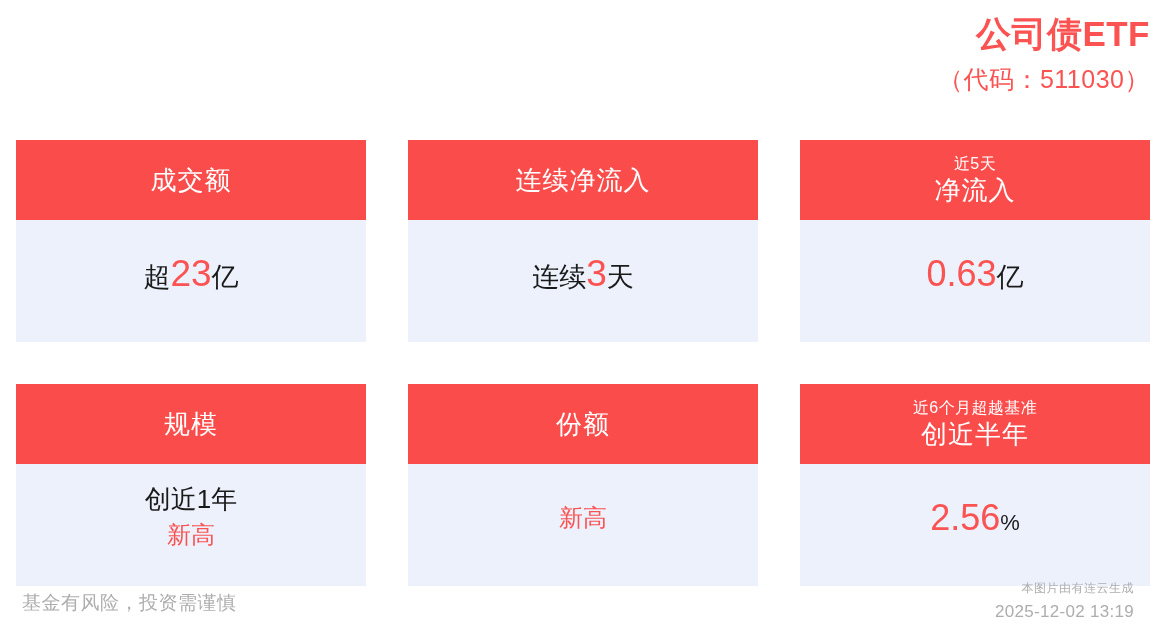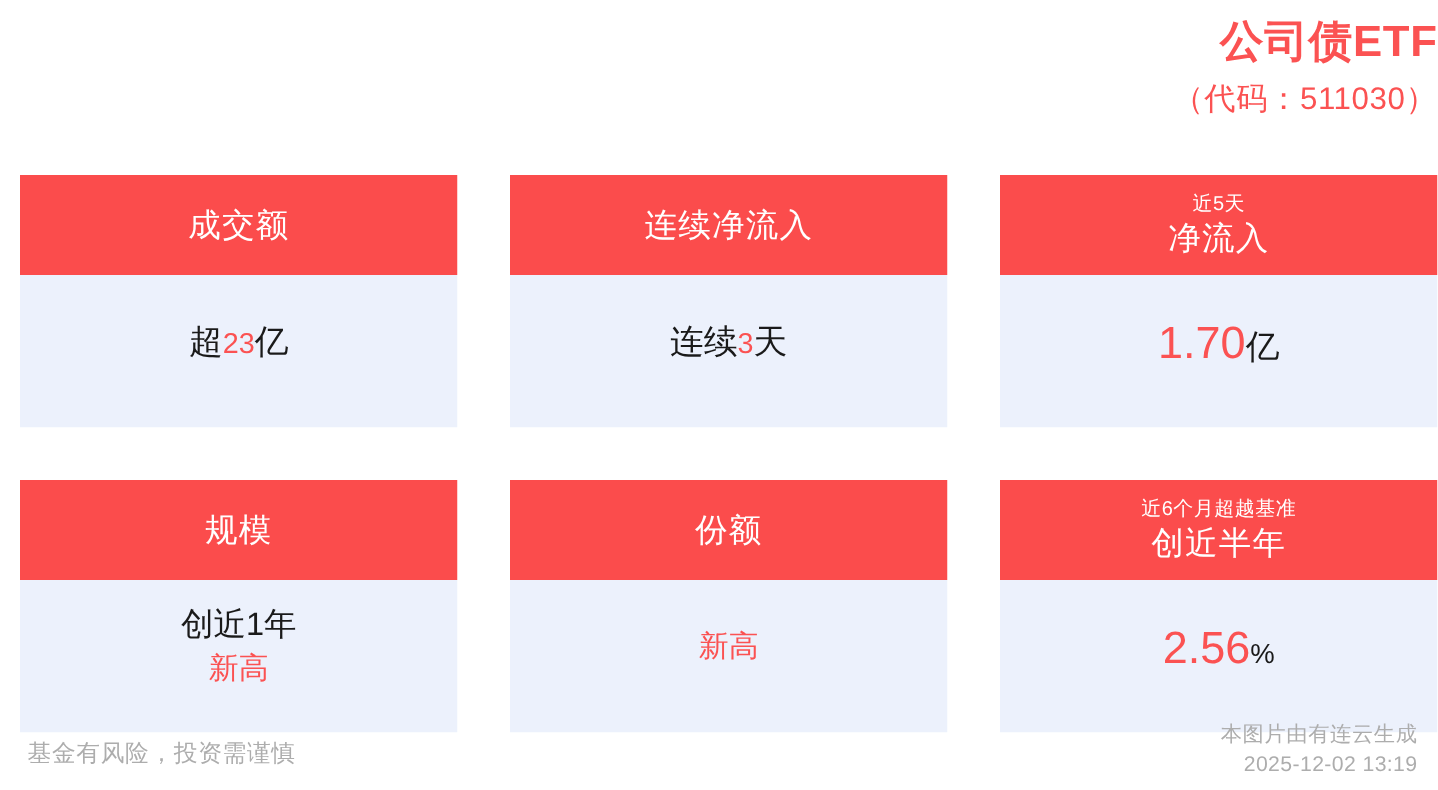--- a/index.html
+++ b/index.html
@@ -101,21 +101,21 @@
     align-items: baseline;
     justify-content: center;
     line-height: 1.1;
   }
   .v-dark {
     color: #1A1A1A;
     font-size: 27px;
   }
   .v-accent {
     color: #FB5252;
-    font-size: 23px;
+    font-size: 37px;
   }
   .v-accent-big {
     color: #FB5252;
     font-size: 36px;
   }
   .v-pct {
     color: #1A1A1A;
     font-size: 22px;
   }
   .stack-line-1 {
@@ -146,21 +146,21 @@
     letter-spacing: 0.5px;
   }
   .footer-right {
     position: absolute;
     right: 16px;
     bottom: 8px;
     text-align: right;
     color: #ADADAD;
   }
   .footer-right .gen {
-    font-size: 17px;
+    font-size: 12px;
     line-height: 24px;
     letter-spacing: 0.5px;
   }
   .footer-right .ts {
     font-size: 17px;
     line-height: 24px;
     letter-spacing: 0.3px;
   }
 </style>
 </head>
@@ -198,21 +198,21 @@
           </div>
         </div>
       </div>
       <div class="card">
         <div class="card-header">
           <div class="sub">近5天</div>
           <div class="main">净流入</div>
         </div>
         <div class="card-body">
           <div class="value-line">
-            <span class="v-accent-big">1.70</span>
+            <span class="v-accent-big">0.63</span>
             <span class="v-dark">亿</span>
           </div>
         </div>
       </div>
       <div class="card">
         <div class="card-header single">
           <div class="main">规模</div>
         </div>
         <div class="card-body">
           <div class="stack-line-1">创近1年</div>

